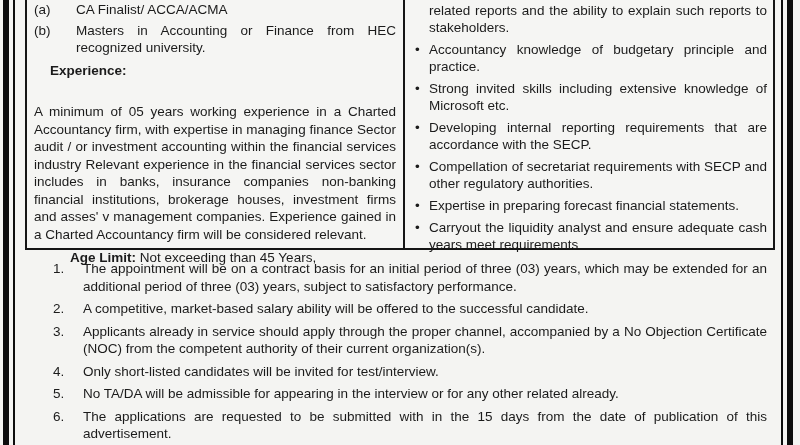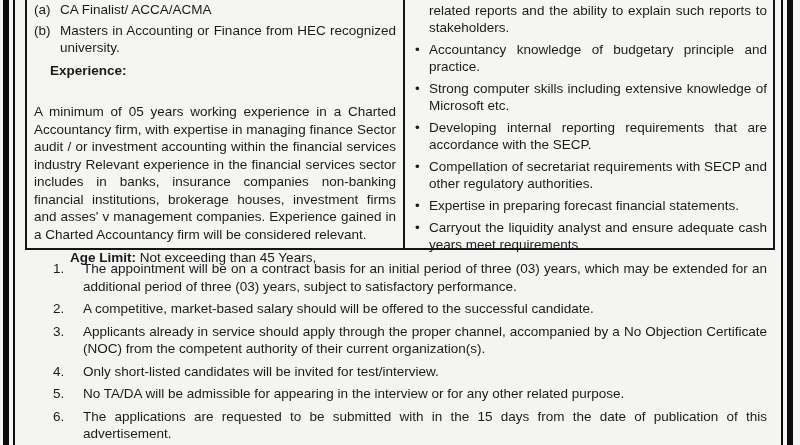--- a/index.html
+++ b/index.html
@@ -33,21 +33,21 @@
     text-align: justify;
   }
   .col-right {
     flex: 1; box-sizing: border-box;
     border-left: 2px solid #151515;
     padding: 10px 6px 0 10px;
     font-size: 13.5px; line-height: 17px;
   }
   .qual-row { display: flex; margin-bottom: 3px; }
   .qual-label { width: 26px; flex: none; }
-  .qual-text { flex: 1; text-align: justify; }
+  .qual-text { flex: 1; text-align: justify; margin-left: 16px; }
   .exp-heading { font-weight: bold; margin: 5px 0 6px 0; padding-left: 16px; }
   .exp-para { text-align: justify; margin-top: 24px; }
   .age-row { margin-top: 6px; margin-left: 36px; }
   .bold-inline { font-weight: bold; }
 
   .bullet-row { display: flex; margin-bottom: 5px; }
   .bullet-dot { width: 14px; flex: none; }
   .bullet-text { flex: 1; text-align: justify; }
   .continued { }
 
@@ -92,21 +92,21 @@
     <div class="bullet-row continued">
       <span class="bullet-dot"></span>
       <span class="bullet-text">related reports and the ability to explain such reports to stakeholders.</span>
     </div>
     <div class="bullet-row">
       <span class="bullet-dot">•</span>
       <span class="bullet-text">Accountancy knowledge of budgetary principle and practice.</span>
     </div>
     <div class="bullet-row">
       <span class="bullet-dot">•</span>
-      <span class="bullet-text">Strong computer skills including extensive knowledge of Microsoft etc.</span>
+      <span class="bullet-text">Strong invited skills including extensive knowledge of Microsoft etc.</span>
     </div>
     <div class="bullet-row">
       <span class="bullet-dot">•</span>
       <span class="bullet-text">Developing internal reporting requirements that are accordance with the SECP.</span>
     </div>
     <div class="bullet-row">
       <span class="bullet-dot">•</span>
       <span class="bullet-text">Compellation of secretariat requirements with SECP and other regulatory authorities.</span>
     </div>
     <div class="bullet-row">
@@ -121,32 +121,32 @@
 
 </div>
 
 <div class="terms">
   <div class="term-row">
     <span class="term-num">1.</span>
     <span class="term-text">The appointment will be on a contract basis for an initial period of three (03) years, which may be extended for an additional period of three (03) years, subject to satisfactory performance.</span>
   </div>
   <div class="term-row">
     <span class="term-num">2.</span>
-    <span class="term-text">A competitive, market-based salary should will be offered to the successful candidate.</span>
+    <span class="term-text">A competitive, market-based salary ability will be offered to the successful candidate.</span>
   </div>
   <div class="term-row">
     <span class="term-num">3.</span>
     <span class="term-text">Applicants already in service should apply through the proper channel, accompanied by a No Objection Certificate (NOC) from the competent authority of their current organization(s).</span>
   </div>
   <div class="term-row">
     <span class="term-num">4.</span>
     <span class="term-text">Only short-listed candidates will be invited for test/interview.</span>
   </div>
   <div class="term-row">
     <span class="term-num">5.</span>
-    <span class="term-text">No TA/DA will be admissible for appearing in the interview or for any other related purpose.</span>
+    <span class="term-text">No TA/DA will be admissible for appearing in the interview or for any other related already.</span>
   </div>
   <div class="term-row">
     <span class="term-num">6.</span>
     <span class="term-text">The applications are requested to be submitted with in the 15 days from the date of publication of this advertisement.</span>
   </div>
 
 </div>
 
 </body></html>

